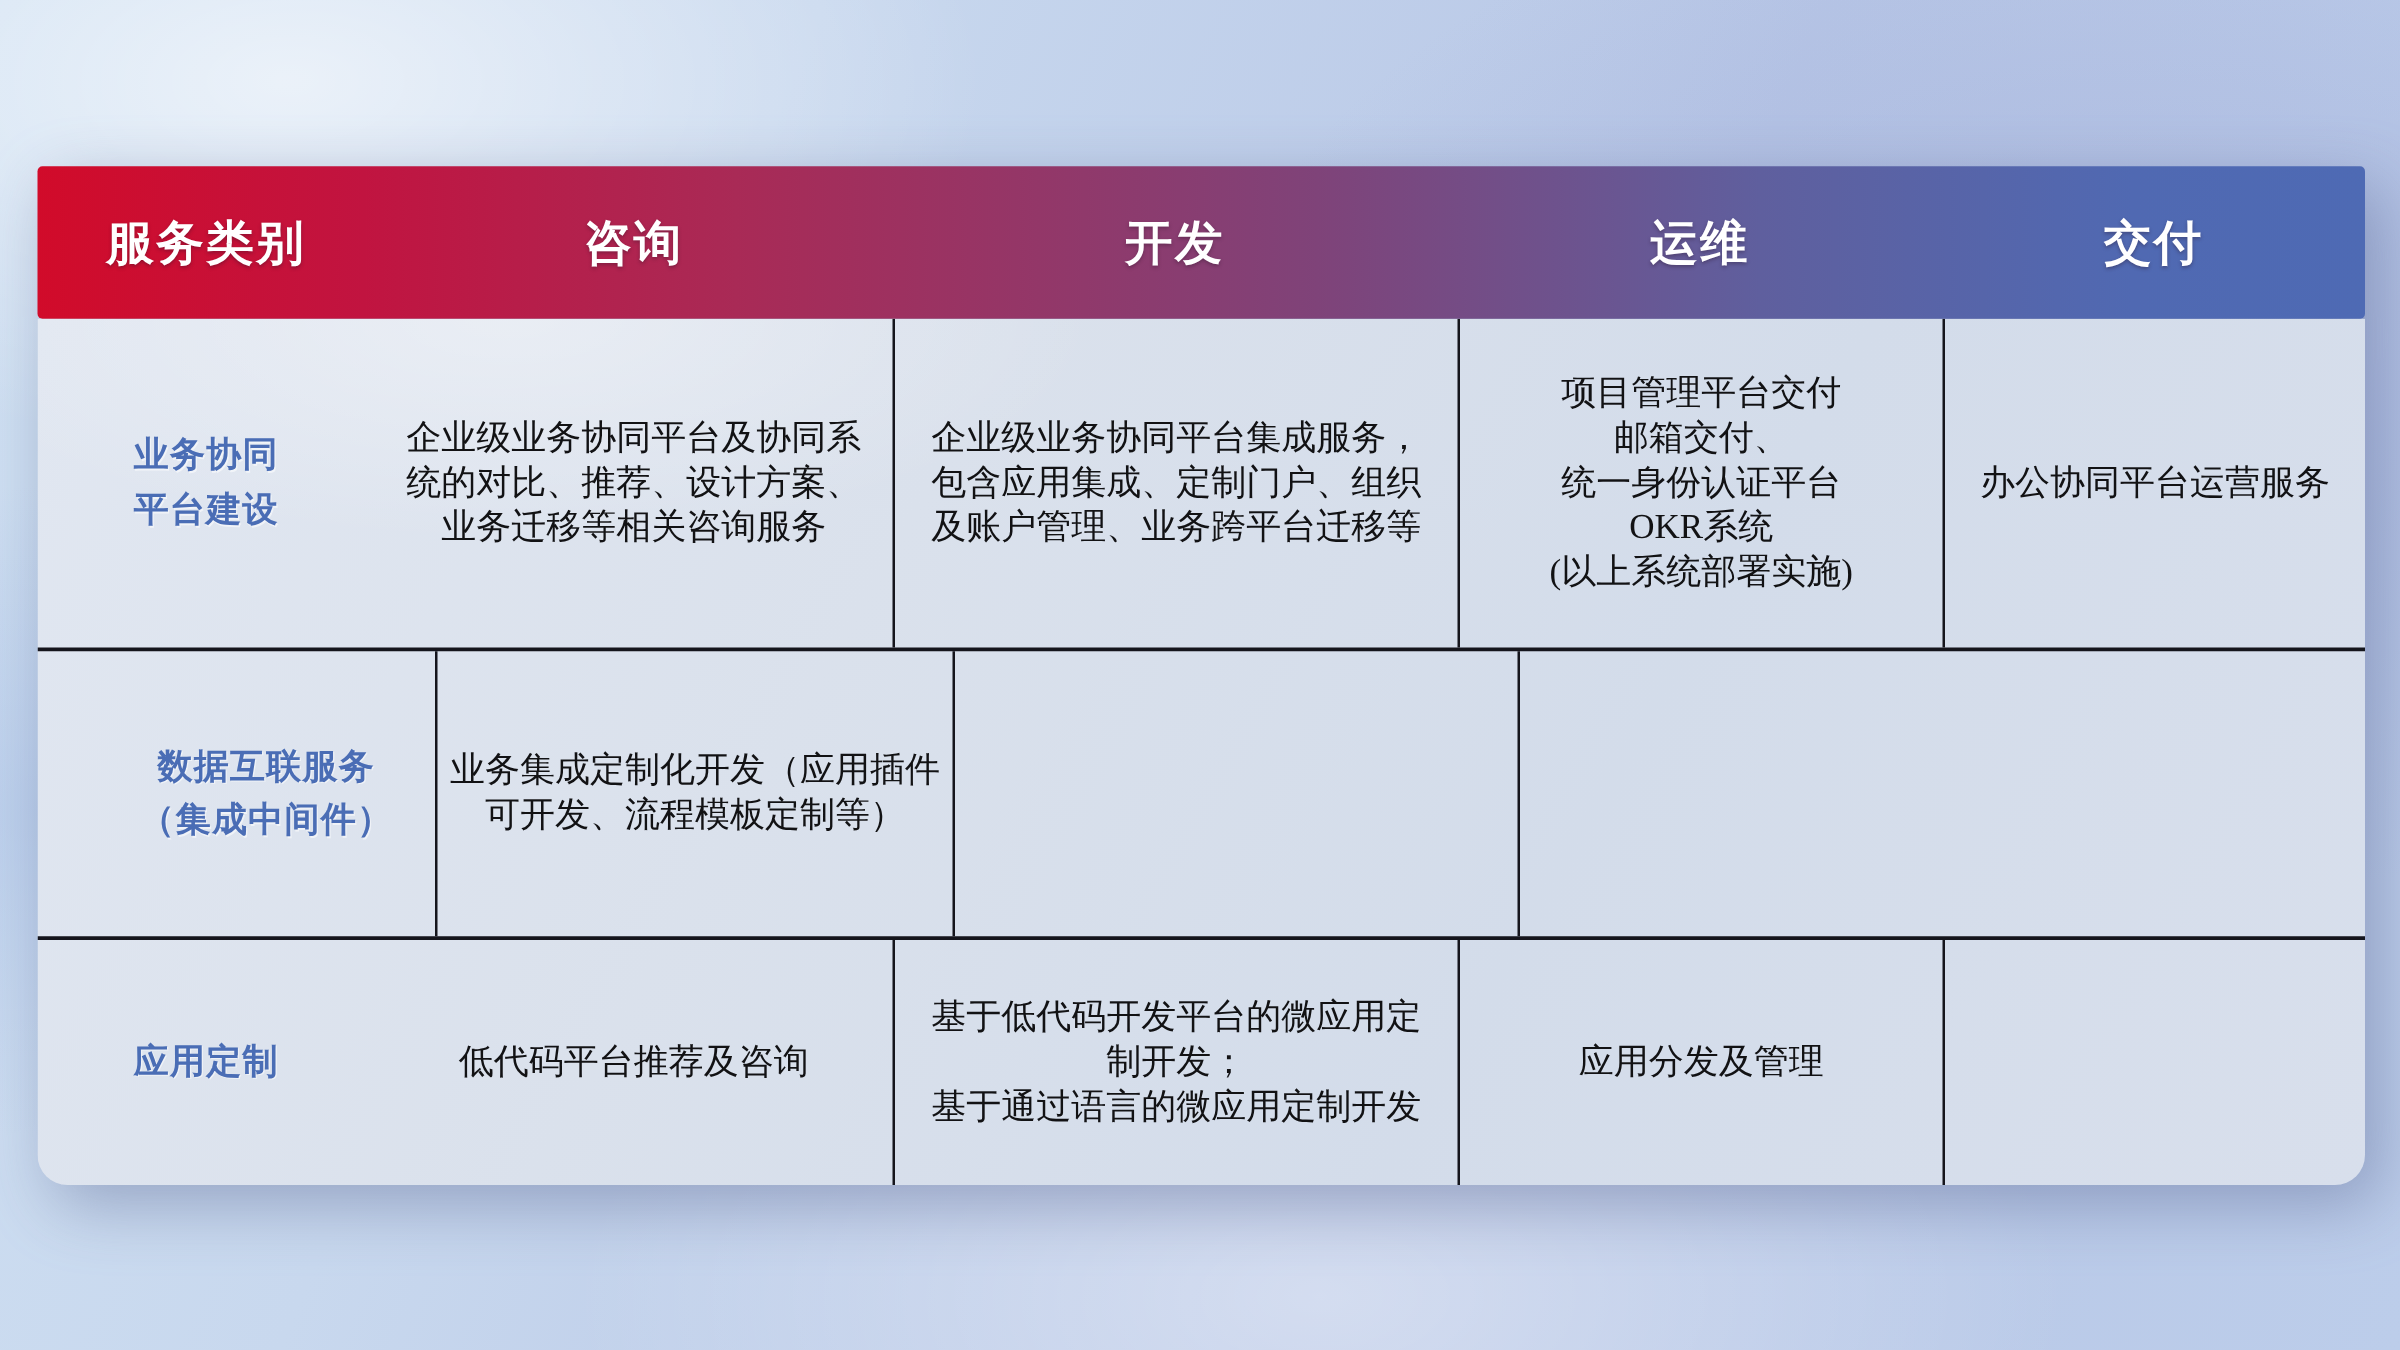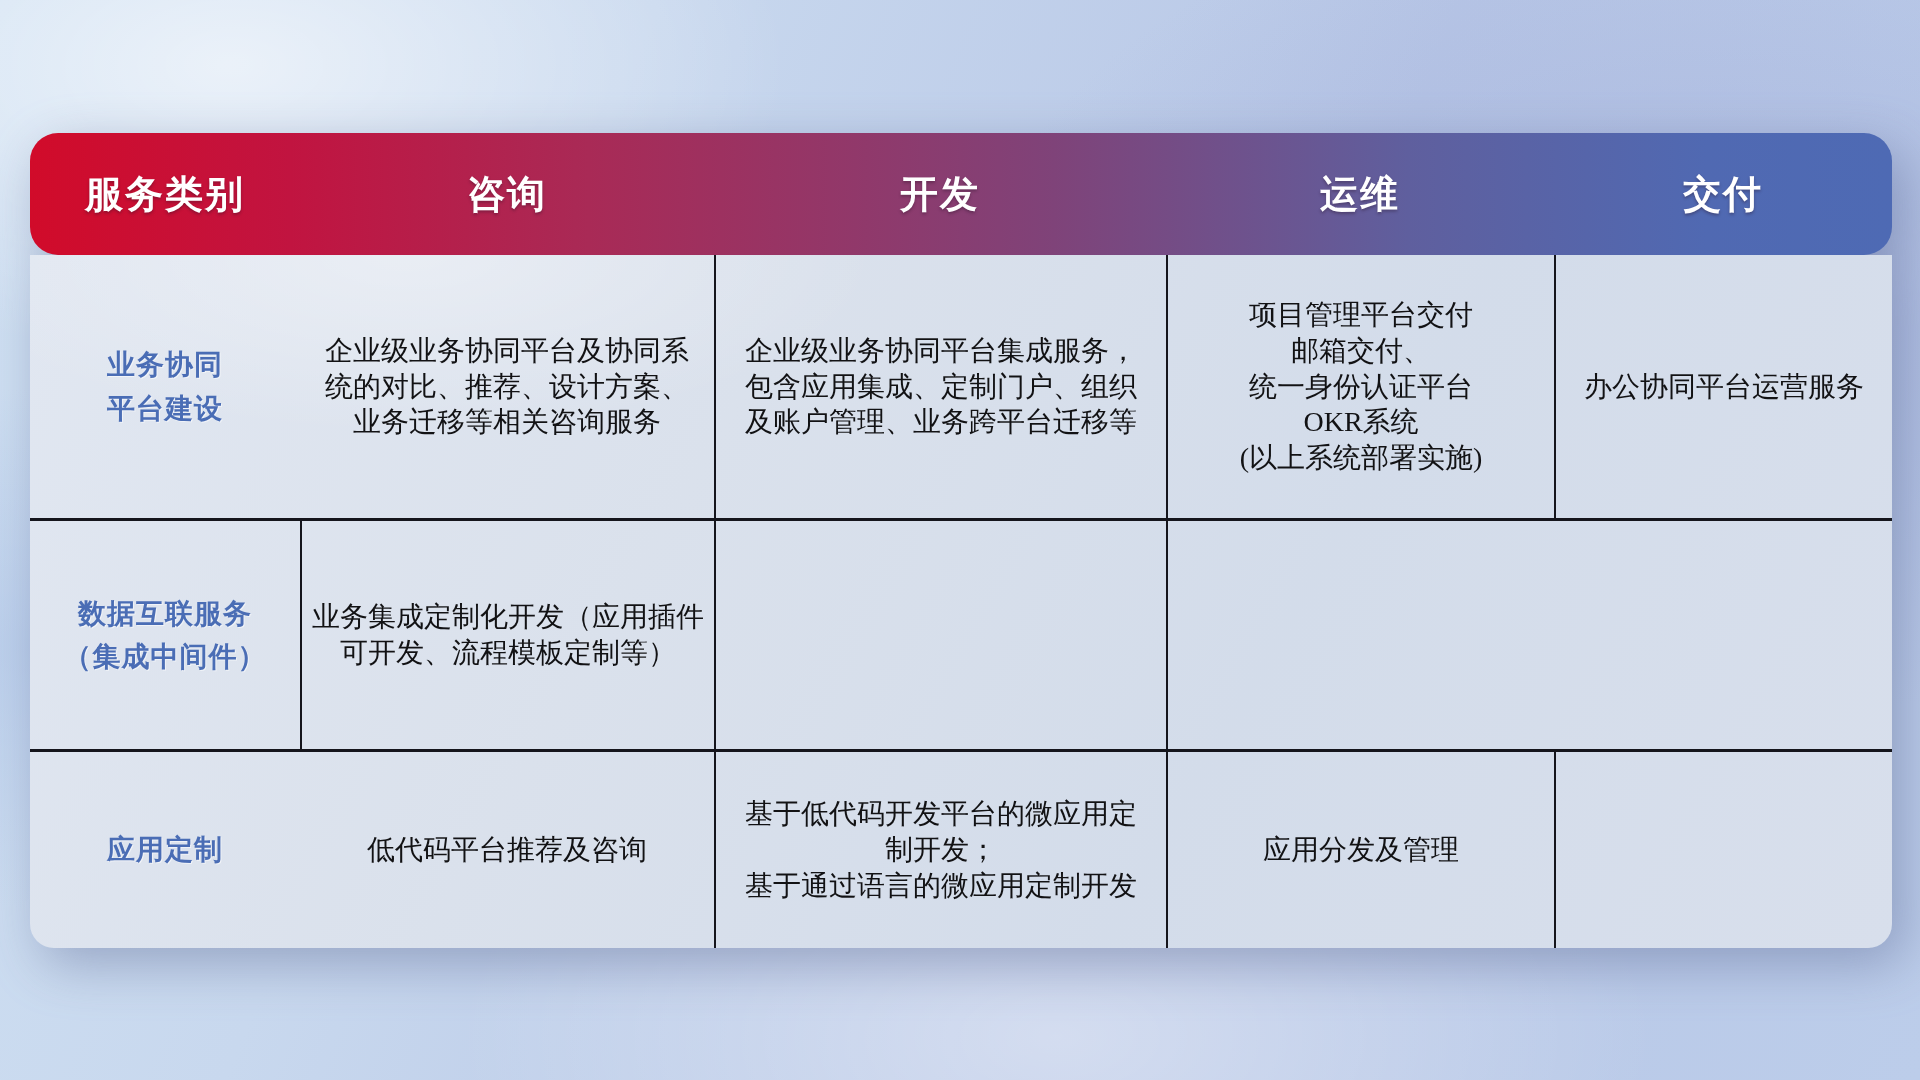--- a/index.html
+++ b/index.html
@@ -23,21 +23,21 @@
     left: 30px;
     top: 133px;
     width: 1862px;
     filter: drop-shadow(12px 16px 26px rgba(88, 102, 146, 0.45));
   }
 
   .thead {
     display: grid;
     grid-template-columns: 270px 414px 452px 388px 338px;
     height: 122px;
-    border-radius: 28px;
+    border-radius: 4px;
     background: linear-gradient(90deg,
       #d10b2a 0%, #c11440 14%, #a92a56 30%,
       #7f4379 55%, #5f5f9e 74%, #5069b2 90%, #4e6ab4 100%);
   }
   .th {
     display: flex;
     align-items: center;
     justify-content: center;
     color: #ffffff;
     font-size: 38px;
@@ -53,21 +53,21 @@
     background:
       radial-gradient(ellipse 800px 300px at 20% 0%, rgba(255,255,255,0.35), rgba(255,255,255,0) 60%),
       linear-gradient(120deg, #e1e7f1 0%, #dae1ec 35%, #d3dcea 65%, #d8dfec 100%);
   }
 
   .trow {
     display: grid;
     grid-template-columns: 270px 414px 452px 388px 338px;
   }
   .trow.r1 { height: 263px; }
-  .trow.r2 { height: 231px; border-top: 3px solid #15151c; }
+  .trow.r2 { height: 231px; border-top: 3px solid #15151c; padding-left: 48px; }
   .trow.r3 { height: 199px; border-top: 3px solid #15151c; }
 
   .td {
     display: flex;
     align-items: center;
     justify-content: center;
     text-align: center;
     white-space: pre-line;
     color: #121214;
     font-size: 28px;

